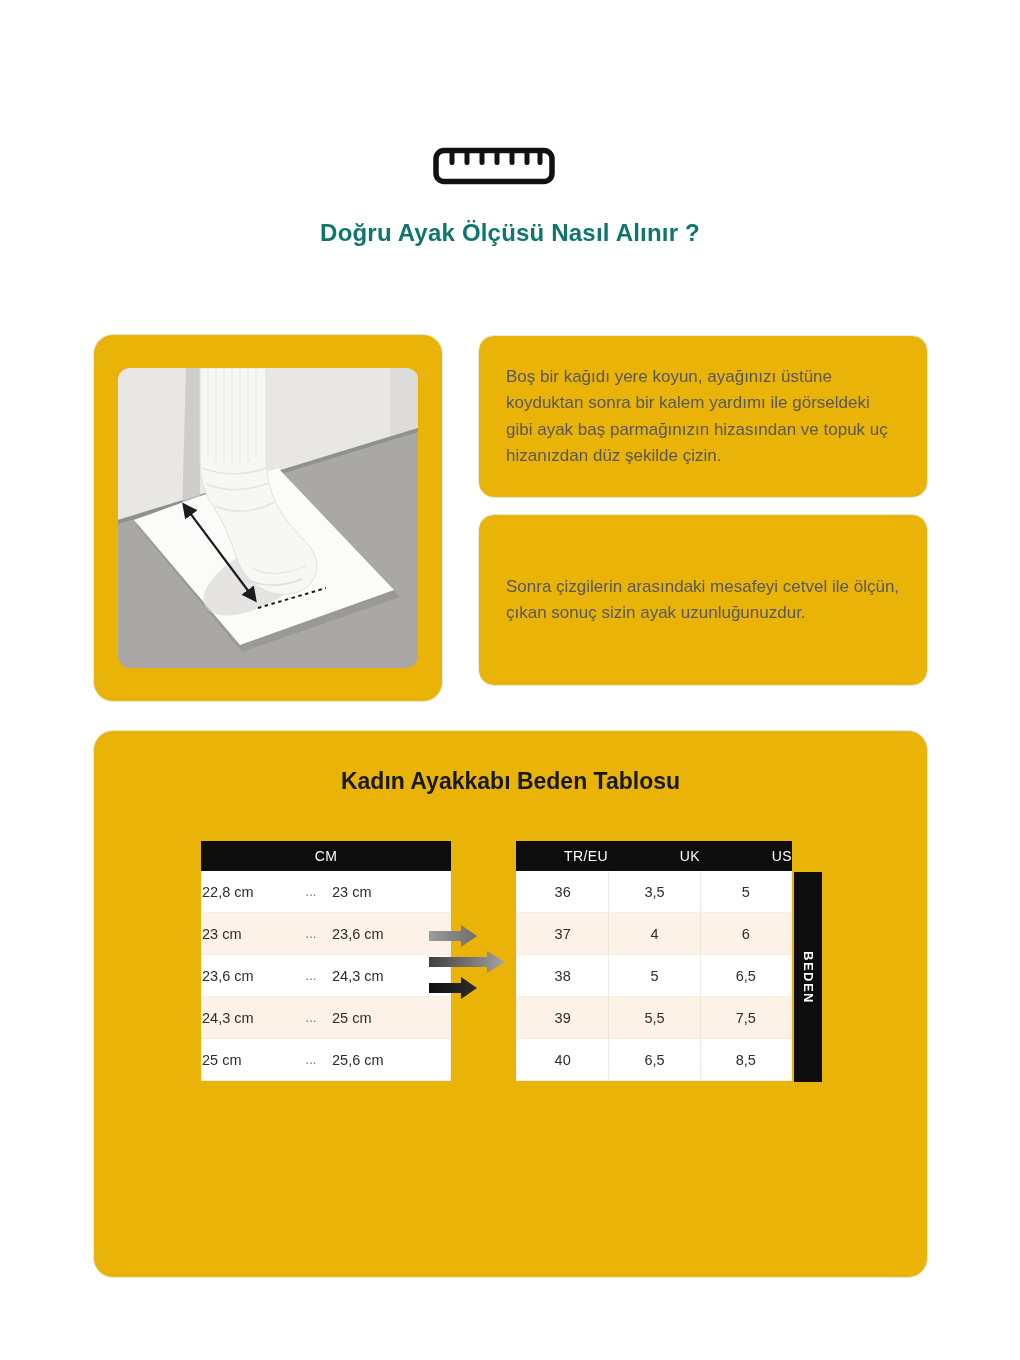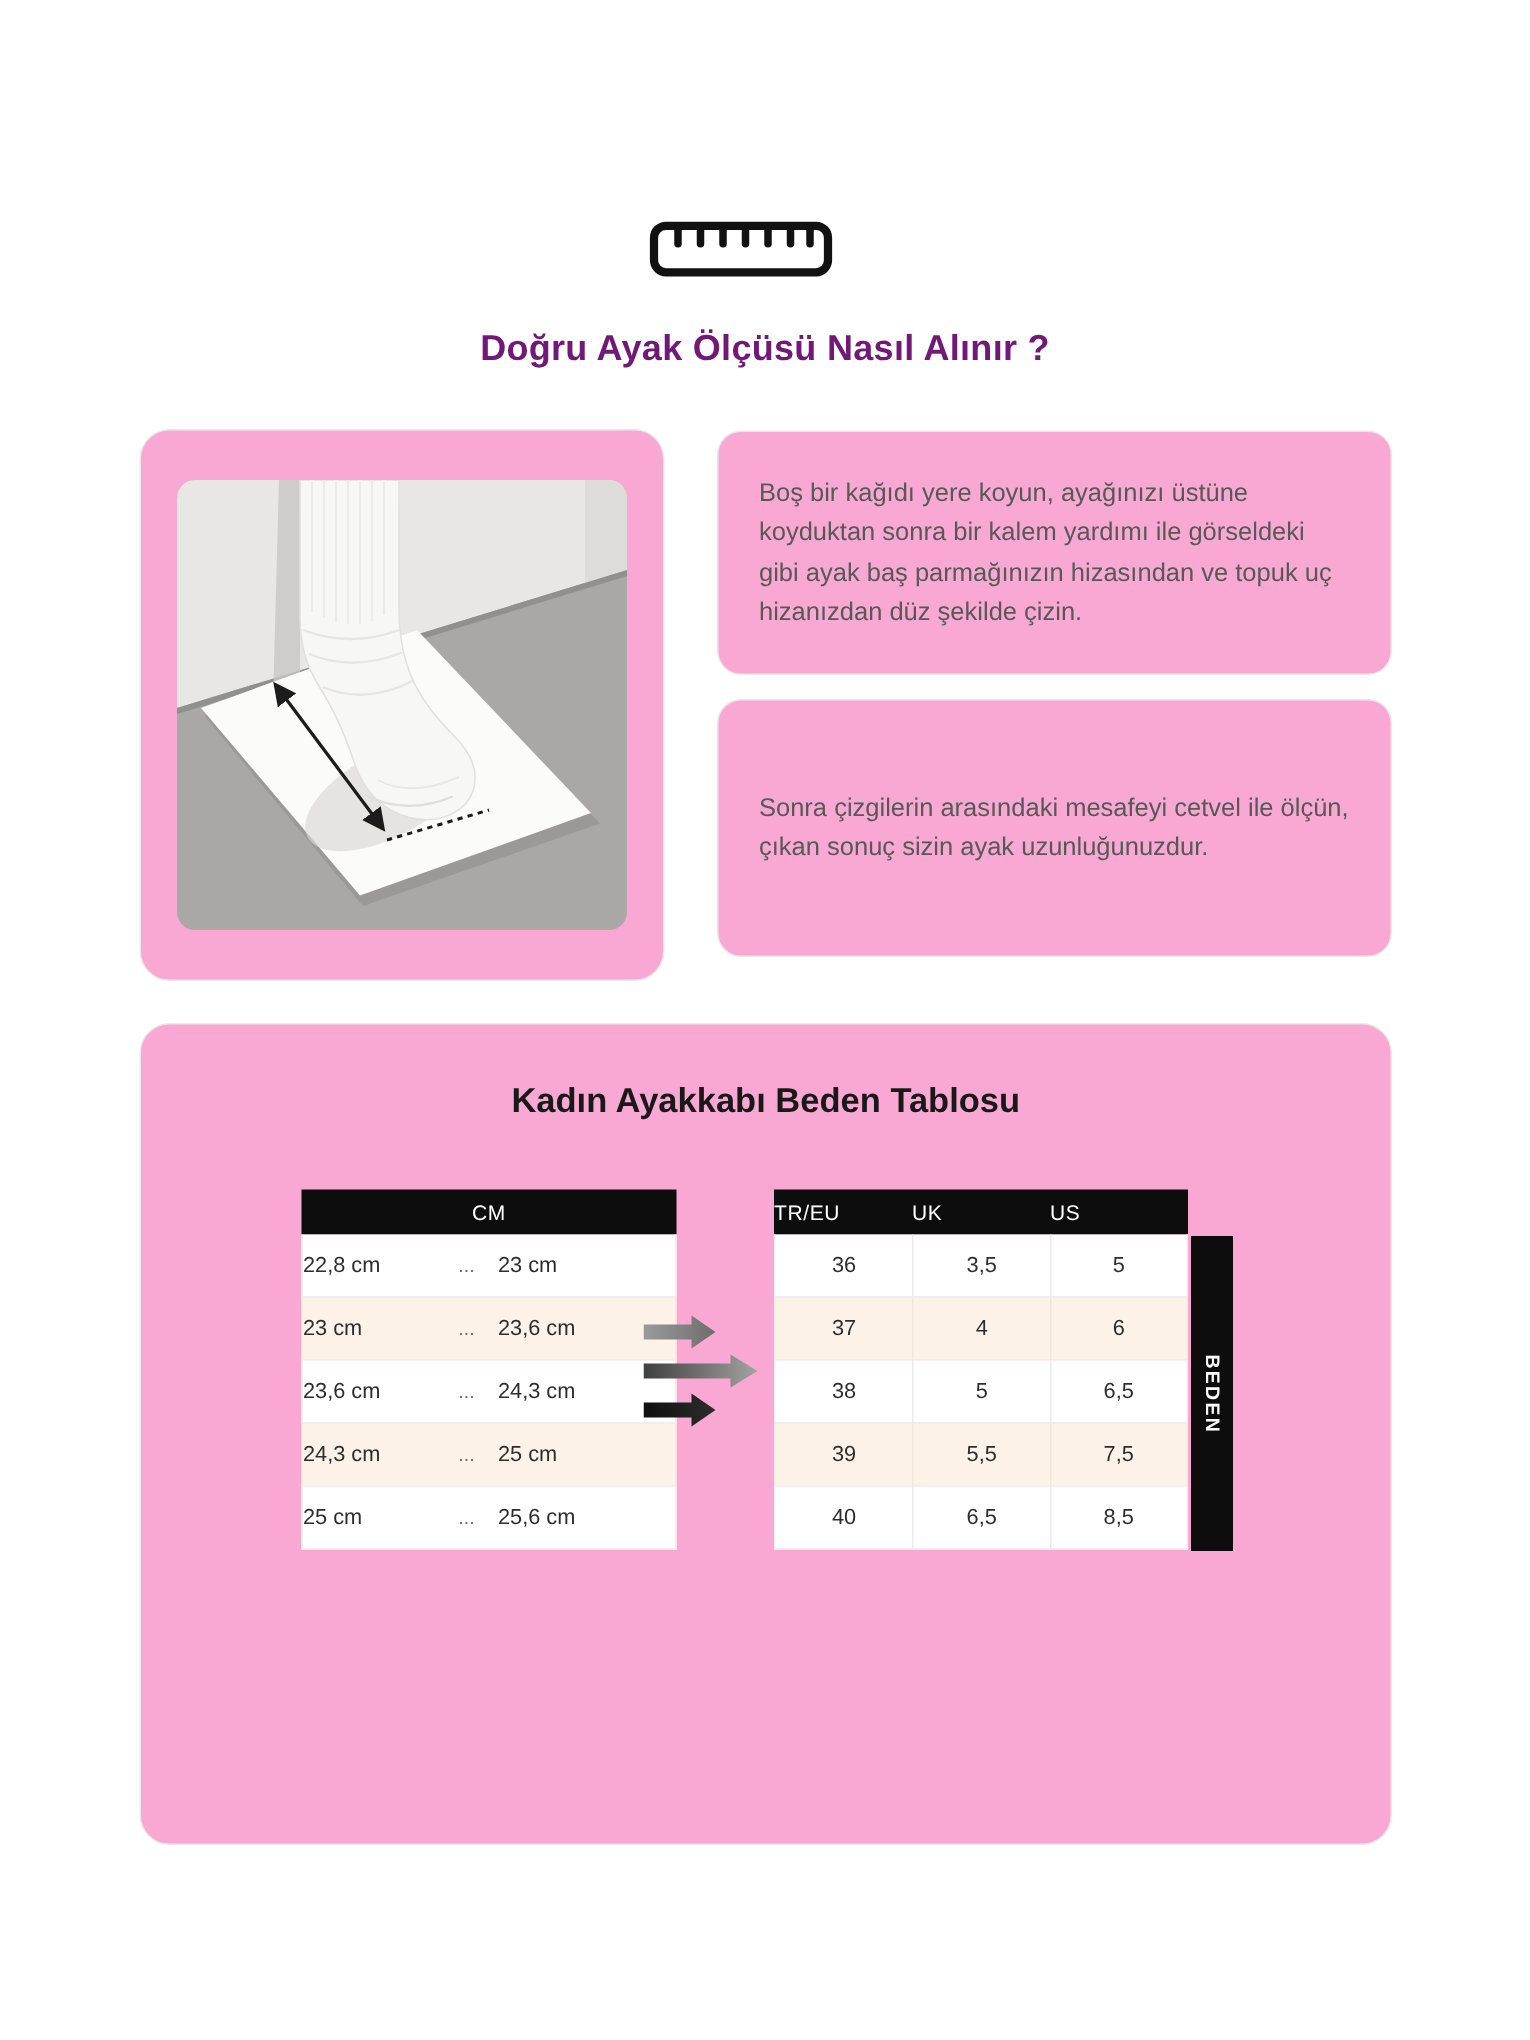--- a/index.html
+++ b/index.html
@@ -5,25 +5,25 @@
   html,body{margin:0;padding:0;background:#ffffff;}
   .page{
     position:relative;width:1020px;height:1360px;margin:0 auto;
     background:#ffffff;overflow:hidden;
     font-family:"Liberation Sans",sans-serif;color:#1a1a1a;
   }
   
   .ruler-wrap{position:absolute;left:432px;top:146px;width:124px;height:40px;}
   .main-title{
     position:absolute;left:0;top:219px;width:100%;margin:0;
-    text-align:center;font-size:24px;font-weight:700;color:#701a75;letter-spacing:.2px;
+    text-align:center;font-size:24px;font-weight:700;color:#0f766e;letter-spacing:.2px;
   }
   
   .card{
-    position:absolute;background:#f9a8d4;border:1px solid #e9e9e9;box-sizing:border-box;
+    position:absolute;background:#eab308;border:1px solid #e9e9e9;box-sizing:border-box;margin-top:48px;
   }
   .photo-card{left:93px;top:286px;width:350px;height:368px;border-radius:20px;}
   .photo{
     position:absolute;left:24px;top:33px;width:300px;height:300px;
     border-radius:12px;overflow:hidden;
   }
   .info-card{
     left:478px;width:450px;border-radius:16px;
     display:flex;align-items:center;padding:20px 27px;
   }
@@ -36,21 +36,21 @@
     position:absolute;left:0;top:37px;width:100%;margin:0;text-align:center;
     font-size:23px;font-weight:700;color:#191919;
   }
   .cm-table{position:absolute;left:107px;top:110px;width:250px;}
   .size-table{position:absolute;left:422px;top:110px;width:276px;}
   .t-header{
     height:30px;background:#0d0d0d;color:#ffffff;font-size:14px;letter-spacing:.4px;
     display:flex;align-items:center;justify-content:center;
   }
   .t-header.cols{display:grid;grid-template-columns:1fr 1fr 1fr;}
-  .t-header.cols span{text-align:left;}
+  .t-header.cols span{text-align:right;}
   .t-row{
     height:42px;box-sizing:border-box;display:grid;align-items:center;
     background:#ffffff;font-size:14.5px;color:#2d2d2d;
     border:1px solid #efefef;border-top:none;
   }
   .t-row.alt{background:#fcf2e7;border-color:#f3ece3;}
   .cm-row{grid-template-columns:88px 42px 88px;}
   .cm-row .val{text-align:left;}
   .cm-row .sep{text-align:center;color:#6e6e6e;font-size:13px;}
   .sz-row{grid-template-columns:1fr 1fr 1fr;}

